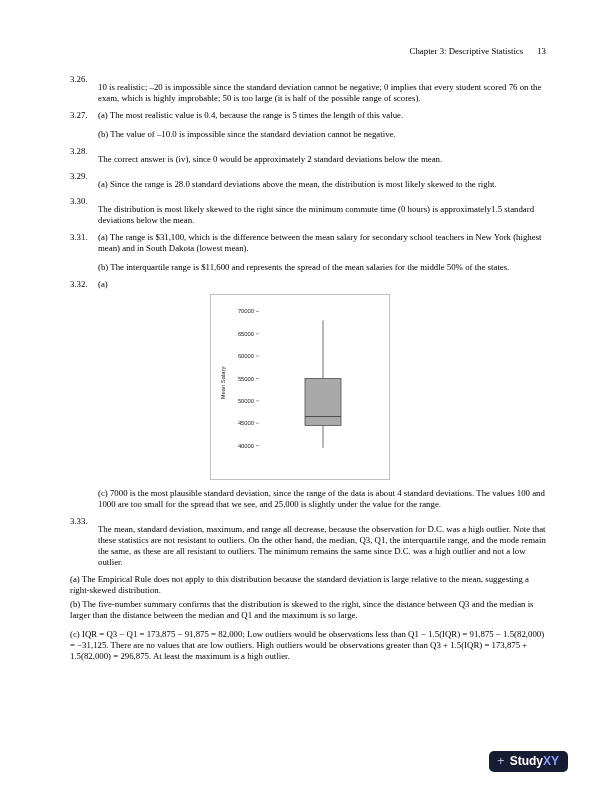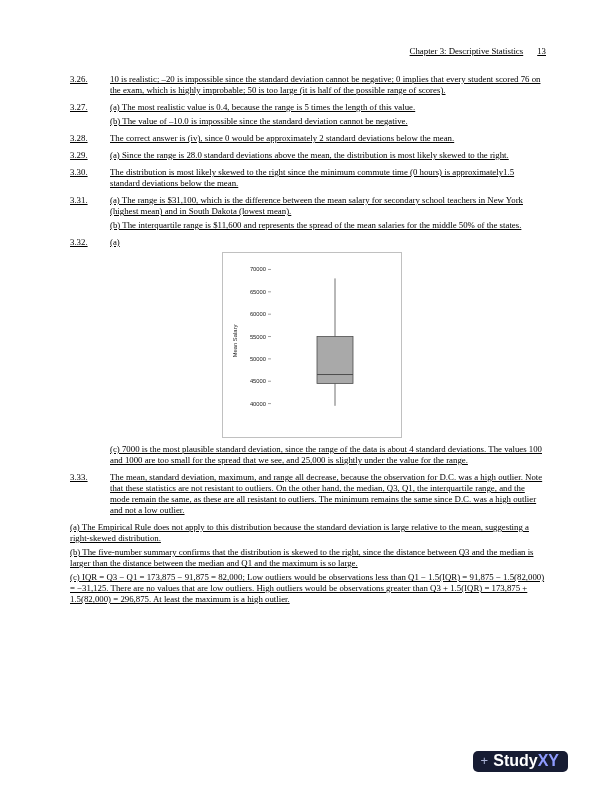--- a/index.html
+++ b/index.html
@@ -9,32 +9,32 @@
     margin:0 auto;
     background:#ffffff;
     font-family:"Liberation Serif","DejaVu Serif",serif;
     font-size:8.8px;
     line-height:11px;
     color:#000;
     overflow:hidden;
   }
   .content {
     position:absolute;
-    left:70px; right:66px; top:46px;text-decoration:underline;
+    left:70px; right:66px; top:46px;
   }
   .header {
     text-align:right;
     margin-bottom:17px;
   }
   .header .pagenum { margin-left:14px; }
-  .problem { display:flex; margin-bottom:6px;gap:12px; }
+  .problem { display:flex; margin-bottom:6px; }
   .pnum { width:28px; flex-shrink:0; }
   .pbody { flex:1; }
   .pbody p { margin:0 0 3px 0; }
-  .pbody p:last-child { margin-bottom:0; }
+  .pbody p:last-child { margin-bottom:0;margin-top:8px; }
   .figure {
     width:178px;
     border:1px solid #c0c0c0;
     background:#ffffff;
     margin:4px 0 6px 112px;
   }
   .figure svg { display:block; }
   .logo {
     position:absolute;
     right:44px; bottom:20px;
@@ -45,21 +45,21 @@
     align-items:center;
     gap:5px;
     font-family:"Liberation Sans","DejaVu Sans",sans-serif;
   }
   .logo .plus {
     color:#aeb6d8;
     font-size:13px;
     font-weight:400;
     line-height:14px;
   }
-  .logo .brand { font-size:16px; font-weight:700; line-height:14px; }
+  .logo .brand { font-size:12px; font-weight:700; line-height:14px; }
   .logo .b1 { color:#ffffff; }
   .logo .b2 { color:#8f9bff; }
 </style>
 </head>
 <body>
 
 <div class="page">
   <div class="content">
 
     <div class="header">

